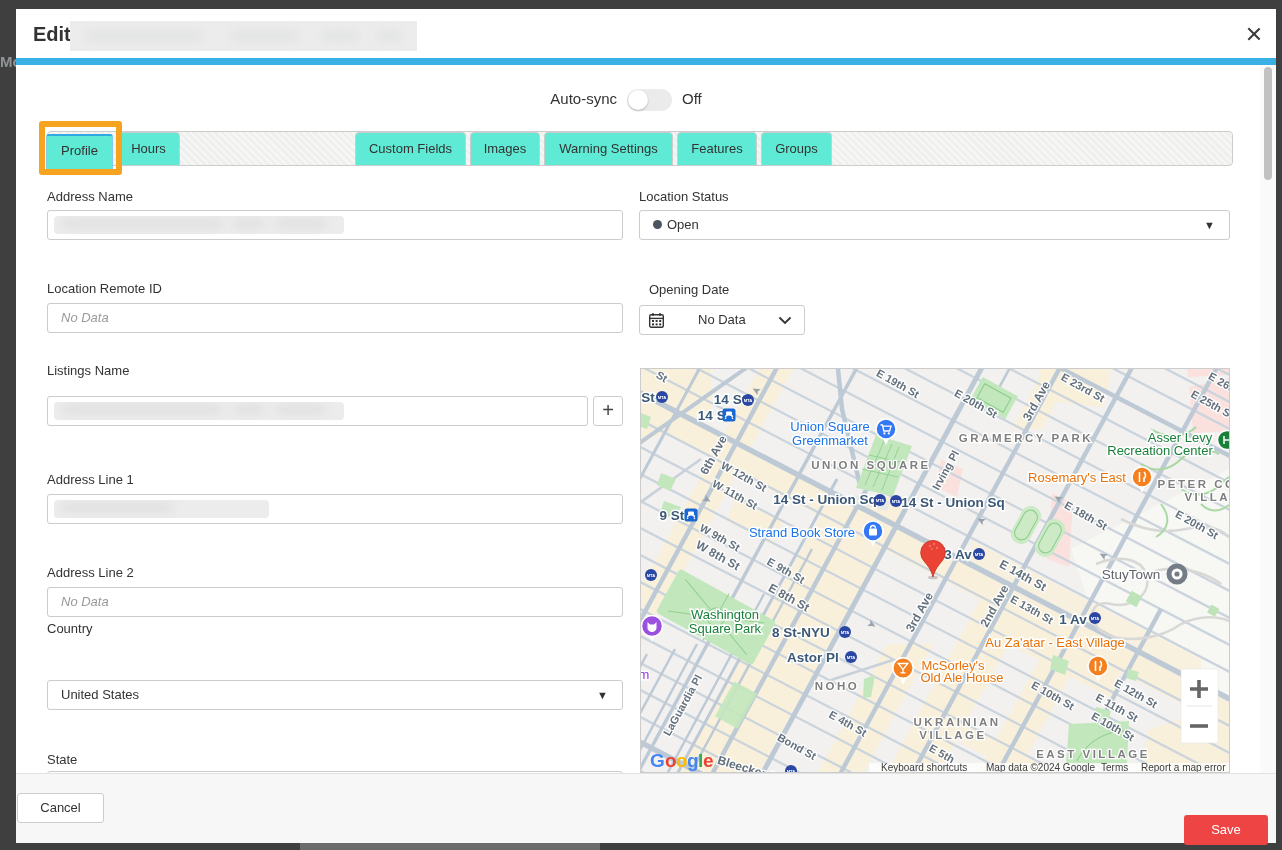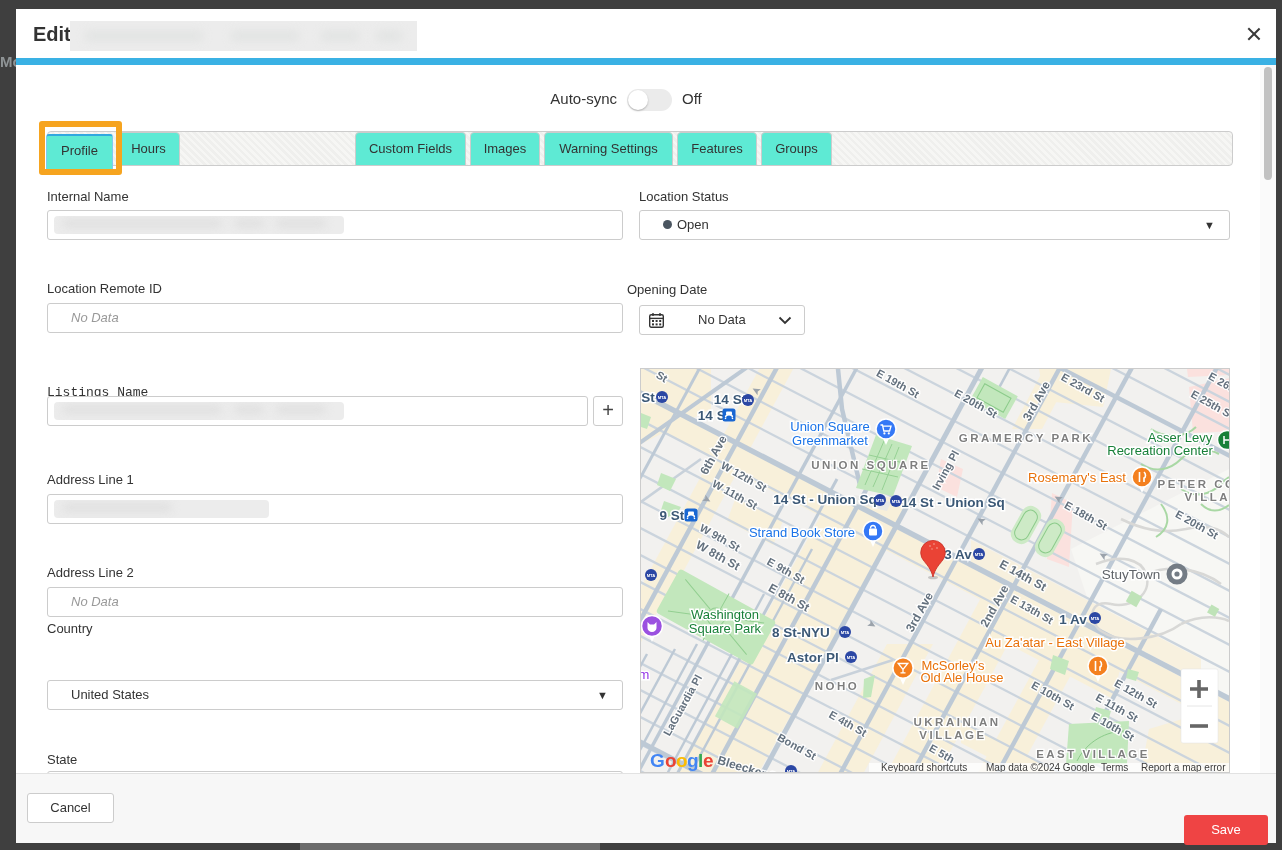--- a/index.html
+++ b/index.html
@@ -15,25 +15,25 @@
 .closex:after { transform:rotate(-45deg); }
 .blueline { position:absolute; left:0; top:49px; width:1260px; height:7px; background:#3ab1e4; }
 .autosync { position:absolute; left:0; top:80px; width:1220px; text-align:center; font-size:15px; color:#333; }
 .toggle { display:inline-block; vertical-align:middle; width:45px; height:22px; background:#ebebeb; border-radius:11px; position:relative; margin:0 10px; }
 .toggle .knob { position:absolute; left:1px; top:1px; width:20px; height:20px; background:#fff; border-radius:50%; box-shadow:0 1px 2px rgba(0,0,0,0.25); }
 .tabbar { position:absolute; left:31px; top:122px; width:1186px; height:35px; background:repeating-linear-gradient(45deg,#efefed 0 2.5px,#f6f6f4 2.5px 5px); border:1px solid #ccc; border-radius:4px; }
 .tab { position:absolute; top:123px; height:34px; background:#5eead4; border:1px solid #ccc; border-radius:4px 4px 0 0; font-size:13px; color:#333; text-align:center; line-height:31px; }
 .tab.active { top:125px; height:37px; border-top:2px solid #31a8e0; border-left:1px solid #7ecbee; border-right:1px solid #7ecbee; border-bottom:none; line-height:29px; border-radius:3px 3px 0 0; }
 .orange-box { position:absolute; left:23px; top:112px; width:83px; height:54px; border:6px solid #f6a41f; border-radius:3px; z-index:30; }
 .lbl { position:absolute; font-size:13px; color:#333; }
-.inp { position:absolute; height:30px; background:#fff; border:1px solid #ccc; border-radius:3px; font-size:13px; color:#333; line-height:28px; padding-left:23px; }
+.inp { position:absolute; height:30px; background:#fff; border:1px solid #ccc; border-radius:3px; font-size:13px; color:#333; line-height:28px; padding-left:13px; }
 .ph { color:#999; font-style:italic; }
 .redact-in { position:absolute; left:6px; top:5px; height:18px; background:#ececec; border-radius:4px; overflow:hidden; }
 .footer { position:absolute; left:0; top:764px; width:1260px; height:70px; background:#f7f7f7; border-top:1px solid #e2e2e2; z-index:20; }
-.btn-cancel { position:absolute; left:11px; top:19px; width:87px; height:30px; background:#fff; border:1px solid #ccc; border-radius:3px; font-size:13px; color:#333; text-align:center; line-height:28px; }
+.btn-cancel { position:absolute; left:1px; top:19px; width:87px; height:30px; background:#fff; border:1px solid #ccc; border-radius:3px; font-size:13px; color:#333; text-align:center; line-height:28px; }
 .btn-save { position:absolute; left:1168px; top:19px; width:84px; height:30px; background:#ef4444; border-radius:3px; font-size:13px; color:#fff; text-align:center; line-height:30px;margin-top:22px; }
 .sbar { position:absolute; left:1244px; top:56px; width:16px; height:708px; background:#fafafa; }
 .sthumb { position:absolute; left:4px; top:2px; width:8px; height:113px; background:#c1c1c1; border-radius:4px; }
 .mapbox { position:absolute; left:624px; top:359px; width:590px; height:405px; border:1px solid #ccc; overflow:hidden; background:#f1f0ee; }
 .bghint { position:absolute; color:#8f9496; font-size:15px; font-weight:bold; }
 </style>
 </head>
 <body>
 <div class="bghint" style="left:0;top:53px;">Mo</div>
 <div style="position:absolute;left:300px;top:843px;width:300px;height:7px;background:#6b6b6b;"></div>
@@ -52,32 +52,32 @@
   <div class="tabbar"></div>
   <div class="tab active" style="left:30px; width:67px;">Profile</div>
   <div class="tab" style="left:101px; width:63px;">Hours</div>
   <div class="tab" style="left:339px; width:111px;">Custom Fields</div>
   <div class="tab" style="left:454px; width:70px;">Images</div>
   <div class="tab" style="left:528px; width:129px;">Warning Settings</div>
   <div class="tab" style="left:661px; width:80px;">Features</div>
   <div class="tab" style="left:745px; width:71px;">Groups</div>
   <div class="orange-box"></div>
 
-  <div class="lbl" style="left:31px;top:180px;">Internal Name</div>
+  <div class="lbl" style="left:31px;top:180px;">Address Name</div>
   <div class="inp" style="left:31px;top:201px;width:576px;">
     <div class="redact-in" style="width:290px;">
       <div class="blob" style="left:8px;top:3px;width:160px;height:9px;background:#dddddd;"></div>
       <div class="blob" style="left:180px;top:3px;width:30px;height:9px;background:#dddddd;"></div>
       <div class="blob" style="left:222px;top:3px;width:50px;height:9px;background:#dddddd;"></div>
     </div>
   </div>
   <div class="lbl" style="left:31px;top:272px;">Location Remote ID</div>
   <div class="inp ph" style="left:31px;top:294px;width:576px;">No Data</div>
 
-  <div class="lbl" style="left:31px;top:376px;font-family:Liberation Mono, monospace;">Listings Name</div>
+  <div class="lbl" style="left:31px;top:354px;">Listings Name</div>
   <div class="inp" style="left:31px;top:387px;width:541px;">
     <div class="redact-in" style="width:290px;">
       <div class="blob" style="left:8px;top:3px;width:160px;height:9px;background:#dddddd;"></div>
       <div class="blob" style="left:180px;top:3px;width:30px;height:9px;background:#dddddd;"></div>
       <div class="blob" style="left:222px;top:3px;width:50px;height:9px;background:#dddddd;"></div>
     </div>
   </div>
   <div class="inp" style="left:577px;top:387px;width:30px;text-align:center;padding-left:0;font-size:20px;color:#444;line-height:26px;">+</div>
 
   <div class="lbl" style="left:31px;top:463px;">Address Line 1</div>
@@ -91,21 +91,21 @@
 
   <div class="lbl" style="left:31px;top:612px;">Country</div>
   <div class="inp" style="left:31px;top:671px;width:576px;">United States<span style="position:absolute;right:14px;top:0;font-size:11px;color:#333;">▼</span></div>
 
   <div class="lbl" style="left:31px;top:743px;">State</div>
   <div class="inp" style="left:31px;top:762px;width:576px;"></div>
 
   <div class="lbl" style="left:623px;top:180px;">Location Status</div>
   <div class="inp" style="left:623px;top:201px;width:591px;"><span style="display:inline-block;width:9px;height:9px;border-radius:50%;background:#4a5560;margin-right:5px;"></span>Open<span style="position:absolute;right:14px;top:0;font-size:11px;color:#333;">▼</span></div>
 
-  <div class="lbl" style="left:611px;top:273px;">Opening Date</div>
+  <div class="lbl" style="left:633px;top:273px;">Opening Date</div>
   <div class="inp" style="left:623px;top:296px;width:166px;">
     <svg style="position:absolute;left:9px;top:7px;" width="15" height="15" viewBox="0 0 15 15">
         <rect x="0.7" y="1.7" width="13.6" height="12.6" rx="1.5" fill="none" stroke="#333" stroke-width="1.4"></rect>
         <line x1="0.7" y1="5.4" x2="14.3" y2="5.4" stroke="#333" stroke-width="1.4"></line>
         <line x1="4" y1="0" x2="4" y2="3" stroke="#333" stroke-width="1.4"></line>
         <line x1="11" y1="0" x2="11" y2="3" stroke="#333" stroke-width="1.4"></line>
         <g fill="#333">
           <rect x="3" y="7" width="2" height="2"></rect>
           <rect x="6.6" y="7" width="2" height="2"></rect>
           <rect x="10.2" y="7" width="2" height="2"></rect>

